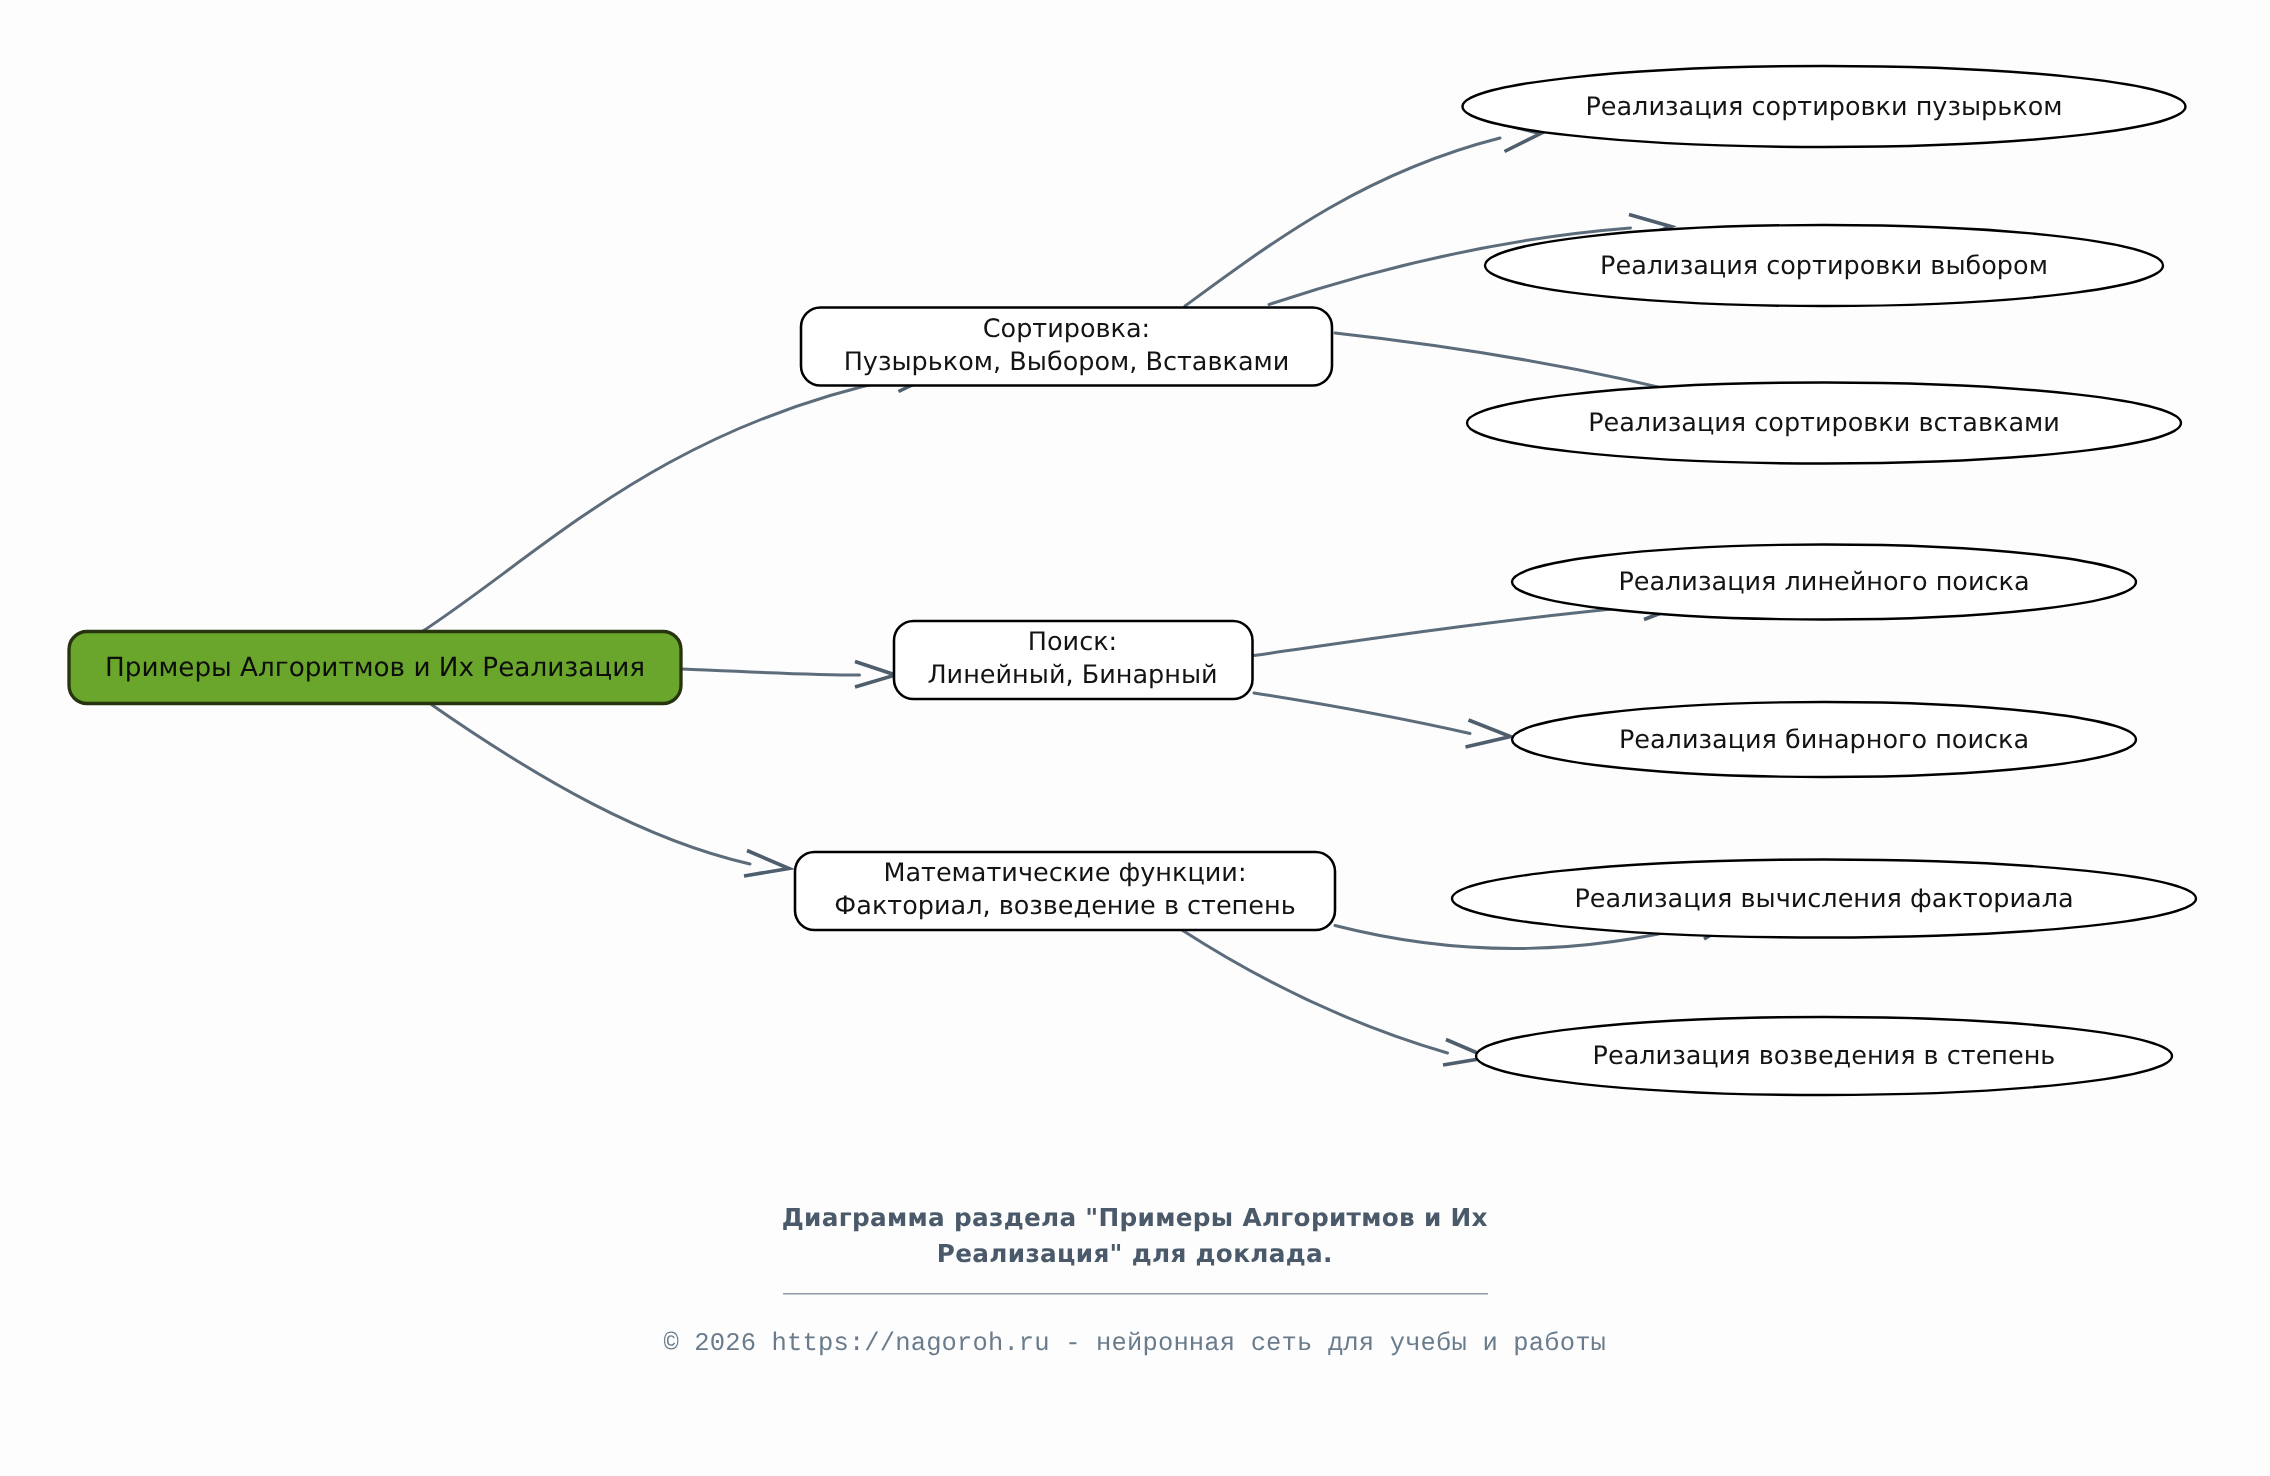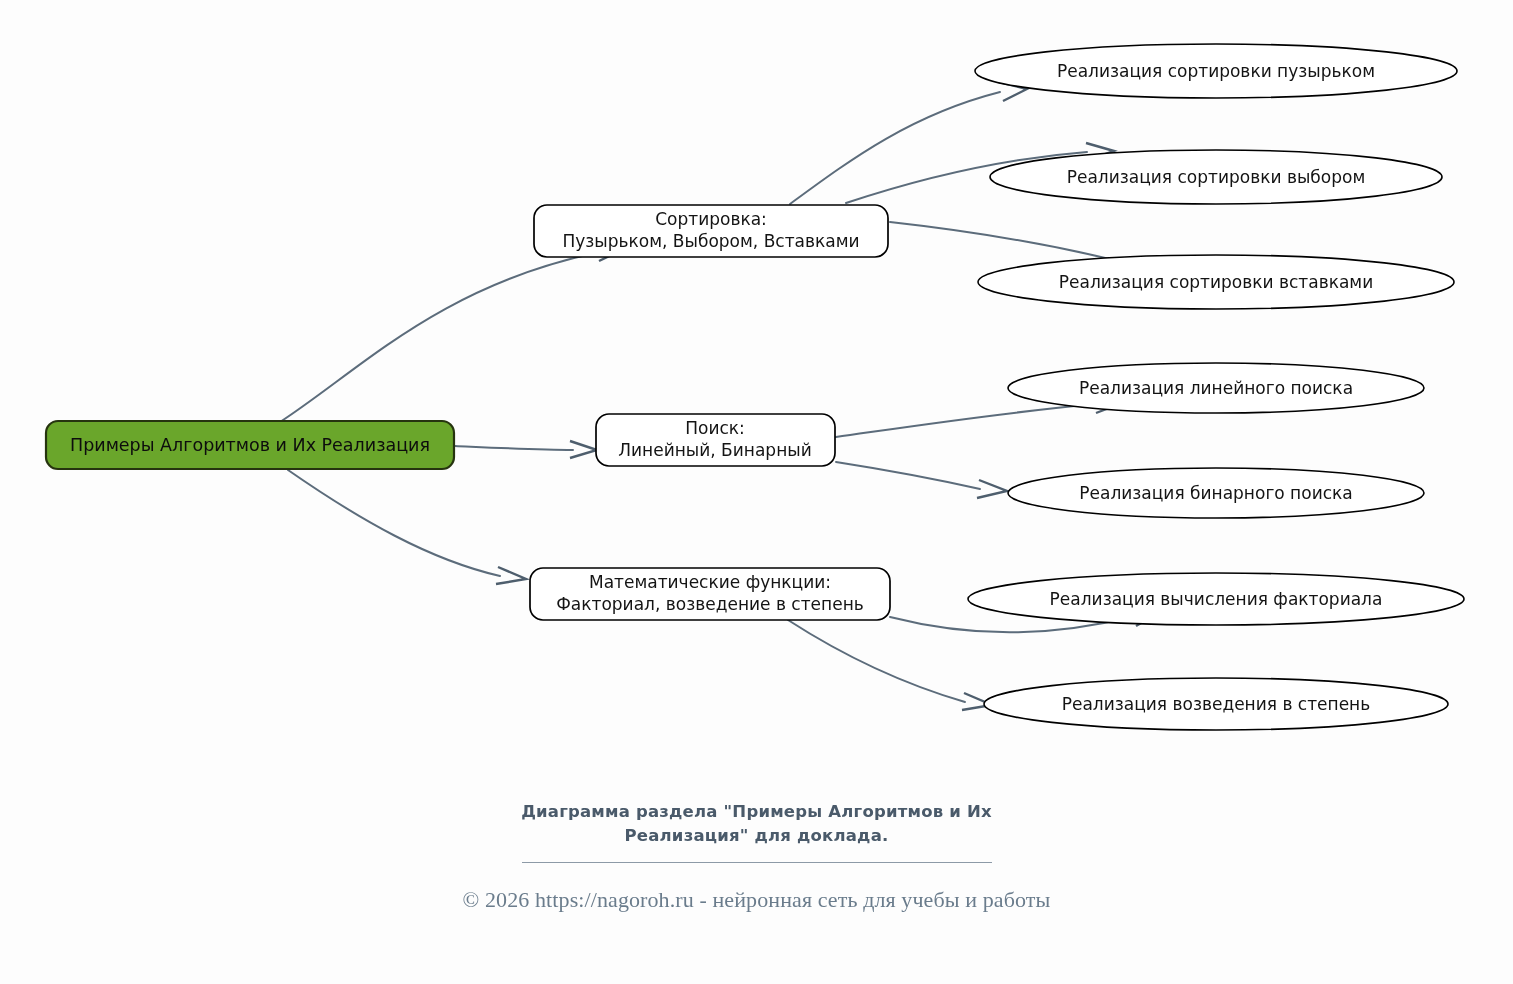--- a/index.html
+++ b/index.html
@@ -84,22 +84,22 @@
     margin: 0 auto;
   }
   .caption-rule {
     width: 470px;
     height: 0;
     border: 0;
     border-top: 1px solid #8d9aa7;
     margin: 14px auto 0 auto;
   }
   .footer-line {
-    font-family: Liberation Serif, serif;
-    font-size: 22px;
+    font-family: Liberation Mono, monospace;
+    font-size: 17px;
     color: #6a7c8c;
     margin-top: 24px;
     letter-spacing: 0.1px;
   }
 </style>
 </head>
 <body>
 
 <div id="diagram-root">
 

